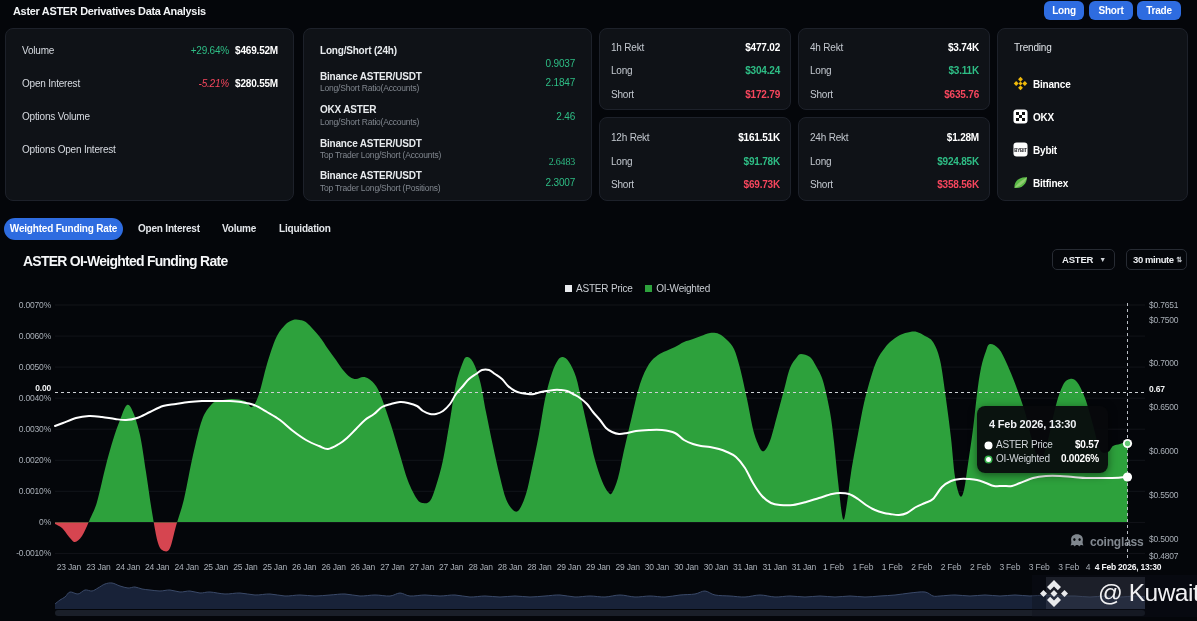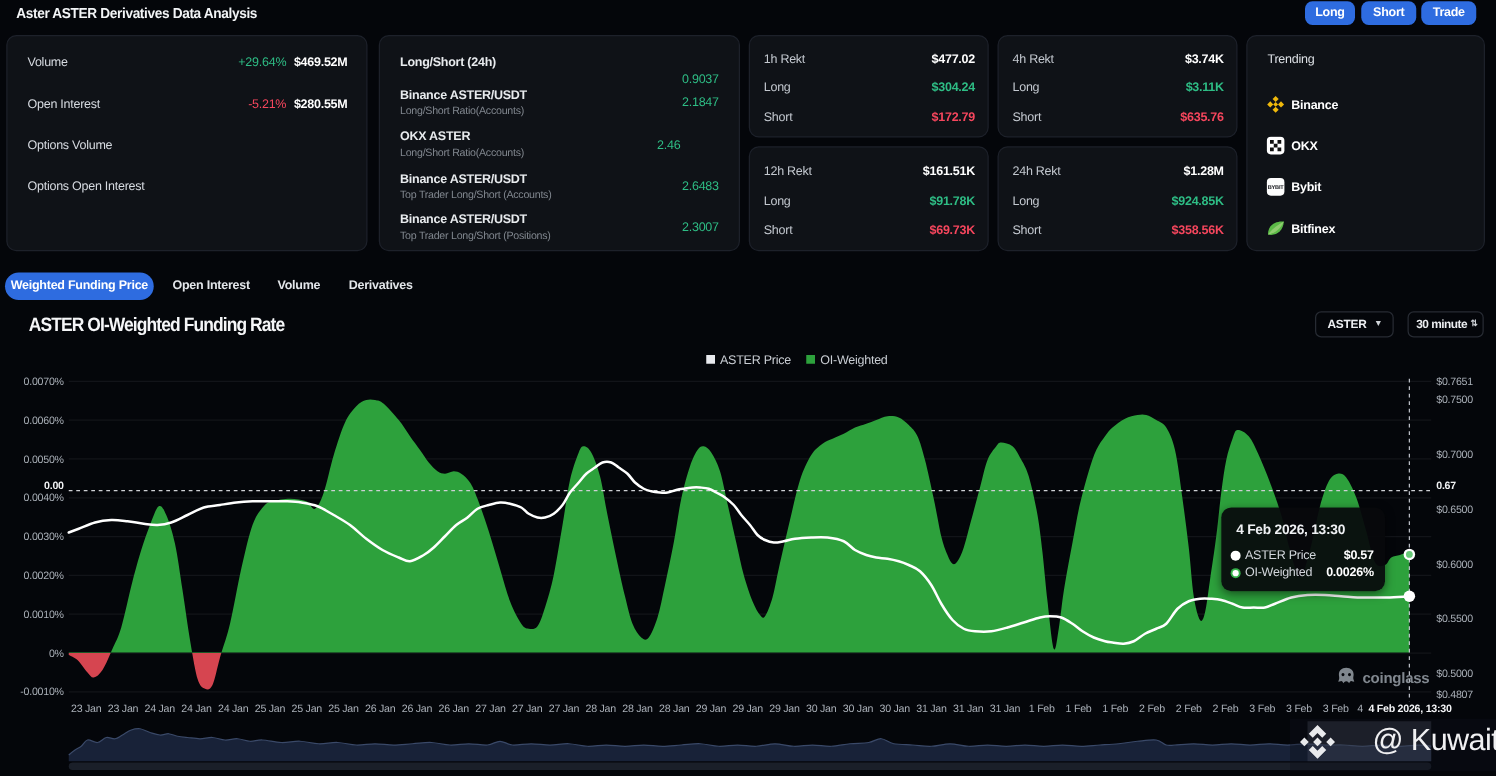--- a/index.html
+++ b/index.html
@@ -25,37 +25,37 @@
 <div class="abs" style="left:13px;top:5px;font-size:11.5px;font-weight:700;color:#f2f4f6;letter-spacing:-0.3px;"><span style="display:inline-block;transform:scaleX(0.95);transform-origin:left center;">Aster ASTER Derivatives Data Analysis</span></div>
 <div class="btn" style="left:1044px;top:1px;width:40px;">Long</div>
 <div class="btn" style="left:1089px;top:1px;width:44px;">Short</div>
 <div class="btn" style="left:1137px;top:1px;width:44px;">Trade</div>
 
 <div class="card" style="left:5px;top:28px;width:289px;height:173px;"></div>
 <div class="abs lbl" style="left:22px;top:45px;">Volume</div>
 <div class="abs teal" style="top:45px;left:189px;width:40px;font-size:10px;text-align:right;">+29.64%</div>
 <div class="abs val" style="top:45px;left:228px;width:50px;text-align:right;">$469.52M</div>
 <div class="abs lbl" style="left:22px;top:78px;">Open Interest</div>
-<div class="abs red" style="top:78px;left:189px;width:40px;font-size:10px;text-align:right;">-5.21%</div>
+<div class="abs red" style="top:78px;left:189px;width:40px;font-size:10px;text-align:right;font-style:italic;">-5.21%</div>
 <div class="abs val" style="top:78px;left:228px;width:50px;text-align:right;">$280.55M</div>
 <div class="abs lbl" style="left:22px;top:111px;">Options Volume</div>
 <div class="abs lbl" style="left:22px;top:144px;">Options Open Interest</div>
 
 <div class="card" style="left:303px;top:28px;width:289px;height:173px;"></div>
 <div class="abs blbl" style="left:320px;top:45px;">Long/Short (24h)</div>
 <div class="abs teal" style="top:45px;left:495px;width:80px;font-size:10px;text-align:right;margin-top:13px;">0.9037</div>
 <div class="abs blbl" style="left:320px;top:71px;">Binance ASTER/USDT</div>
 <div class="abs sub" style="left:320px;top:83px;">Long/Short Ratio(Accounts)</div>
 <div class="abs teal" style="top:77px;left:495px;width:80px;font-size:10px;text-align:right;">2.1847</div>
 <div class="abs blbl" style="left:320px;top:104px;">OKX ASTER</div>
 <div class="abs sub" style="left:320px;top:117px;">Long/Short Ratio(Accounts)</div>
-<div class="abs teal" style="top:111px;left:495px;width:80px;font-size:10px;text-align:center;">2.46</div>
+<div class="abs teal" style="top:111px;left:495px;width:80px;font-size:10px;text-align:right;">2.46</div>
 <div class="abs blbl" style="left:320px;top:138px;">Binance ASTER/USDT</div>
 <div class="abs sub" style="left:320px;top:150px;">Top Trader Long/Short (Accounts)</div>
-<div class="abs teal" style="top:144px;left:495px;width:80px;font-size:10px;text-align:right;">2.6483</div>
+<div class="abs teal" style="top:156px;left:495px;width:80px;font-size:10px;text-align:right;font-family:Liberation Serif, serif;">2.6483</div>
 <div class="abs blbl" style="left:320px;top:170px;">Binance ASTER/USDT</div>
 <div class="abs sub" style="left:320px;top:183px;">Top Trader Long/Short (Positions)</div>
 <div class="abs teal" style="top:177px;left:495px;width:80px;font-size:10px;text-align:right;">2.3007</div>
 
 <div class="card" style="left:599px;top:28px;width:192px;height:82px;"></div>
 <div class="card" style="left:798px;top:28px;width:192px;height:82px;"></div>
 <div class="card" style="left:599px;top:117px;width:192px;height:84px;"></div>
 <div class="card" style="left:798px;top:117px;width:192px;height:84px;"></div>
 
 <div class="rowflex abs" style="left:611px;top:42px;width:169px;">
@@ -138,24 +138,24 @@
 <text x="8" y="10.2" font-size="4.8" font-weight="bold" fill="#14151a" text-anchor="middle" font-family="Liberation Sans">BYBIT</text>
       </svg></div>
 <div class="abs val" style="left:1033px;top:145px;">Bybit</div>
 <div class="abs" style="left:1013px;top:175px;width:15px;height:15px;">
 <svg width="15" height="15" viewBox="0 0 16 16">
 <path d="M1.5 13.5 C1.2 6.0 7.5 1.6 15.0 2.4 C14.6 10.4 8.5 15.0 1.5 13.5Z" fill="#5bba47"></path>
 <path d="M1.5 13.5 C6.8 12.6 12.4 8.9 15.0 2.4 C9.0 5.8 4.2 9.6 1.5 13.5Z" fill="#8fcc70"></path>
       </svg></div>
 <div class="abs val" style="left:1033px;top:178px;">Bitfinex</div>
 
-<div class="abs" style="left:4px;top:218px;width:119px;height:22px;background:#2e6ce0;border-radius:11px;color:#fff;font-size:10px;font-weight:700;text-align:center;line-height:22px;">Weighted Funding Price</div>
+<div class="abs" style="left:4px;top:218px;width:119px;height:22px;background:#2e6ce0;border-radius:11px;color:#fff;font-size:10px;font-weight:700;text-align:center;line-height:22px;">Weighted Funding Rate</div>
 <div class="abs" style="left:138px;top:218px;height:22px;line-height:22px;color:#e3e6ea;font-size:10px;font-weight:700;">Open Interest</div>
 <div class="abs" style="left:222px;top:218px;height:22px;line-height:22px;color:#e3e6ea;font-size:10px;font-weight:700;">Volume</div>
-<div class="abs" style="left:279px;top:218px;height:22px;line-height:22px;color:#e3e6ea;font-size:10px;font-weight:700;">Derivatives</div>
+<div class="abs" style="left:279px;top:218px;height:22px;line-height:22px;color:#e3e6ea;font-size:10px;font-weight:700;">Liquidation</div>
 
 <div class="abs" style="left:4px;top:252px;font-size:15.5px;font-weight:700;color:#f5f6f8;letter-spacing:-0.8px;margin-left:19px;"><span style="display:inline-block;transform:scaleX(0.9);transform-origin:left center;">ASTER OI-Weighted Funding Rate</span></div>
 <div class="abs" style="left:1052px;top:249px;width:63px;height:21px;border:1px solid #272b33;border-radius:5px;color:#eceef1;font-size:9.5px;font-weight:700;line-height:19px;">
   <span style="padding-left:9px;">ASTER</span><span style="position:absolute;right:8px;top:0px;font-size:7px;color:#cfd3d8;">▼</span></div>
 <div class="abs" style="left:1126px;top:249px;width:61px;height:21px;border:1px solid #272b33;border-radius:5px;color:#eceef1;font-size:9.5px;font-weight:700;line-height:19px;">
   <span style="padding-left:6px;letter-spacing:-0.4px;">30 minute</span><span style="position:absolute;right:4px;top:0px;font-size:7px;color:#cfd3d8;">⇅</span></div>
 
 <div class="abs" style="left:565px;top:283px;font-size:10px;color:#c9cdd3;">
   <span style="display:inline-block;width:7px;height:7px;background:#e8eaee;margin-right:4px;"></span>ASTER Price
   <span style="display:inline-block;width:7px;height:7px;background:#2da13c;margin-left:10px;margin-right:4px;"></span>OI-Weighted

